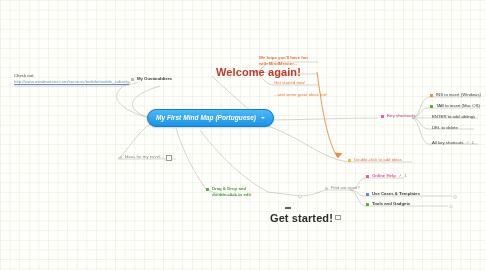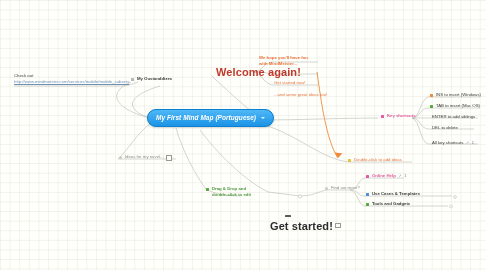--- a/index.html
+++ b/index.html
@@ -284,21 +284,21 @@
   </div>
 
   <div class="node tnode" style="left:206px; top:187px;">
     <span class="sq sq-green"></span>
     <span class="stack">
       <span class="tlabel green bold">Drag &amp; Drop and</span>
       <span class="tlabel green bold">double-click to edit</span>
     </span>
   </div>
 
-  <div class="node" style="left:270px; top:180px;margin-top:40px;">
+  <div class="node" style="left:270px; top:172px;margin-top:40px;">
     <div class="attach" style="position:absolute; left:15px; top:-5px;"></div>
     <span class="tnode">
       <span class="big">Get started!</span>
       <span class="note-ico" style="margin-top:2.5px;"></span>
     </span>
   </div>
 
   <div class="node tnode" style="left:325px; top:186px;">
     <span class="circ"></span>
     <span class="tlabel grey">Find out more?</span>

